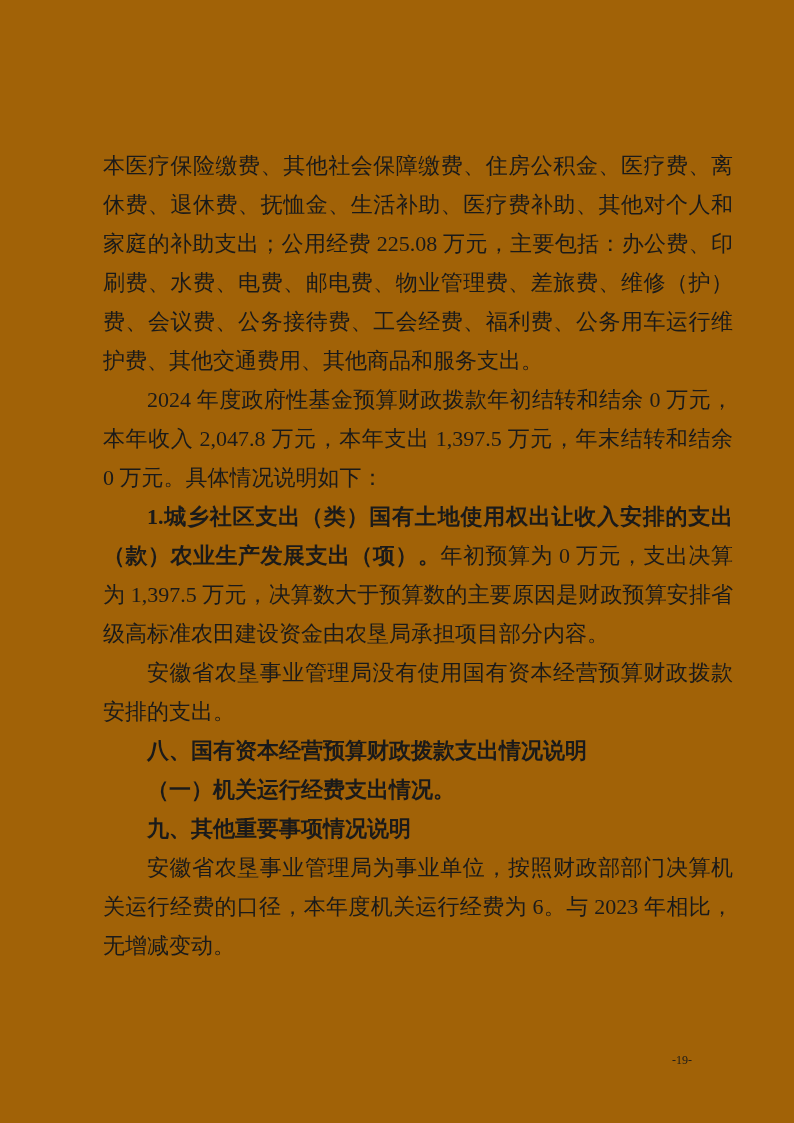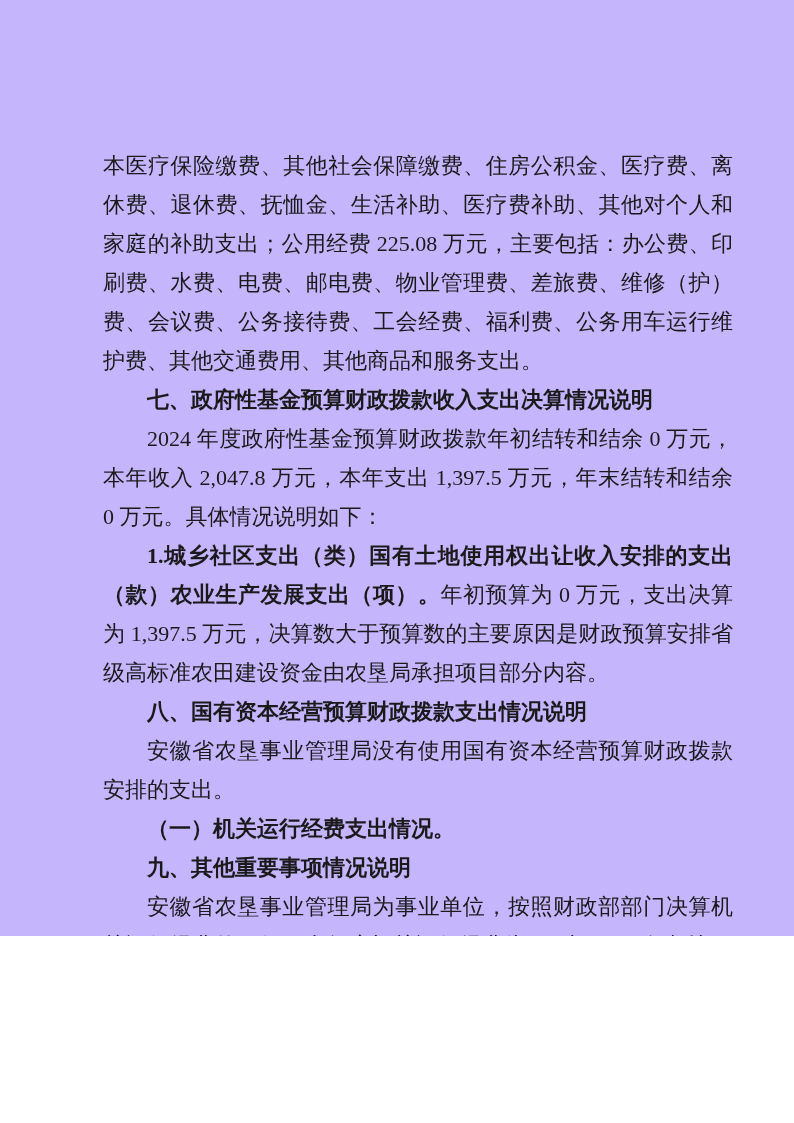--- a/index.html
+++ b/index.html
@@ -3,22 +3,22 @@
 <meta charset="utf-8">
 <style>
   html, body {
     margin: 0;
     padding: 0;
     background: #ffffff;
   }
   .page {
     position: relative;
     width: 794px;
-    height: 936px;
-    background: #c4b5fd;
+    height: 1123px;
+    background: #a16207;
     overflow: hidden;
   }
   .content {
     position: absolute;
     left: 103px;
     top: 146px;
     width: 630px;
   }
   .para {
     margin: 0;
@@ -51,29 +51,28 @@
   }
 </style>
 </head>
 <body>
 
 <div class="page">
   <div class="content">
 
     <p class="para">本医疗保险缴费、其他社会保障缴费、住房公积金、医疗费、离休费、退休费、抚恤金、生活补助、医疗费补助、其他对个人和家庭的补助支出；公用经费 225.08 万元，主要包括：办公费、印刷费、水费、电费、邮电费、物业管理费、差旅费、维修（护）费、会议费、公务接待费、工会经费、福利费、公务用车运行维护费、其他交通费用、其他商品和服务支出。</p>
 
-    <p class="para indent heading">七、政府性基金预算财政拨款收入支出决算情况说明</p>
 
     <p class="para indent">2024 年度政府性基金预算财政拨款年初结转和结余 0 万元，本年收入 2,047.8 万元，本年支出 1,397.5 万元，年末结转和结余 0 万元。具体情况说明如下：</p>
 
     <p class="para indent"><span class="lead-bold">1.城乡社区支出（类）国有土地使用权出让收入安排的支出（款）农业生产发展支出（项）。</span><span>年初预算为 0 万元，支出决算为 1,397.5 万元，决算数大于预算数的主要原因是财政预算安排省级高标准农田建设资金由农垦局承担项目部分内容。</span></p>
 
+    <p class="para indent">安徽省农垦事业管理局没有使用国有资本经营预算财政拨款安排的支出。</p>
+
     <p class="para indent heading">八、国有资本经营预算财政拨款支出情况说明</p>
-
-    <p class="para indent">安徽省农垦事业管理局没有使用国有资本经营预算财政拨款安排的支出。</p>
 
     <p class="para indent heading">（一）机关运行经费支出情况。</p>
 
     <p class="para indent heading">九、其他重要事项情况说明</p>
 
     <p class="para indent">安徽省农垦事业管理局为事业单位，按照财政部部门决算机关运行经费的口径，本年度机关运行经费为 6。与 2023 年相比，无增减变动。</p>
 
   </div>
 
   <div class="page-number">-19-</div>

